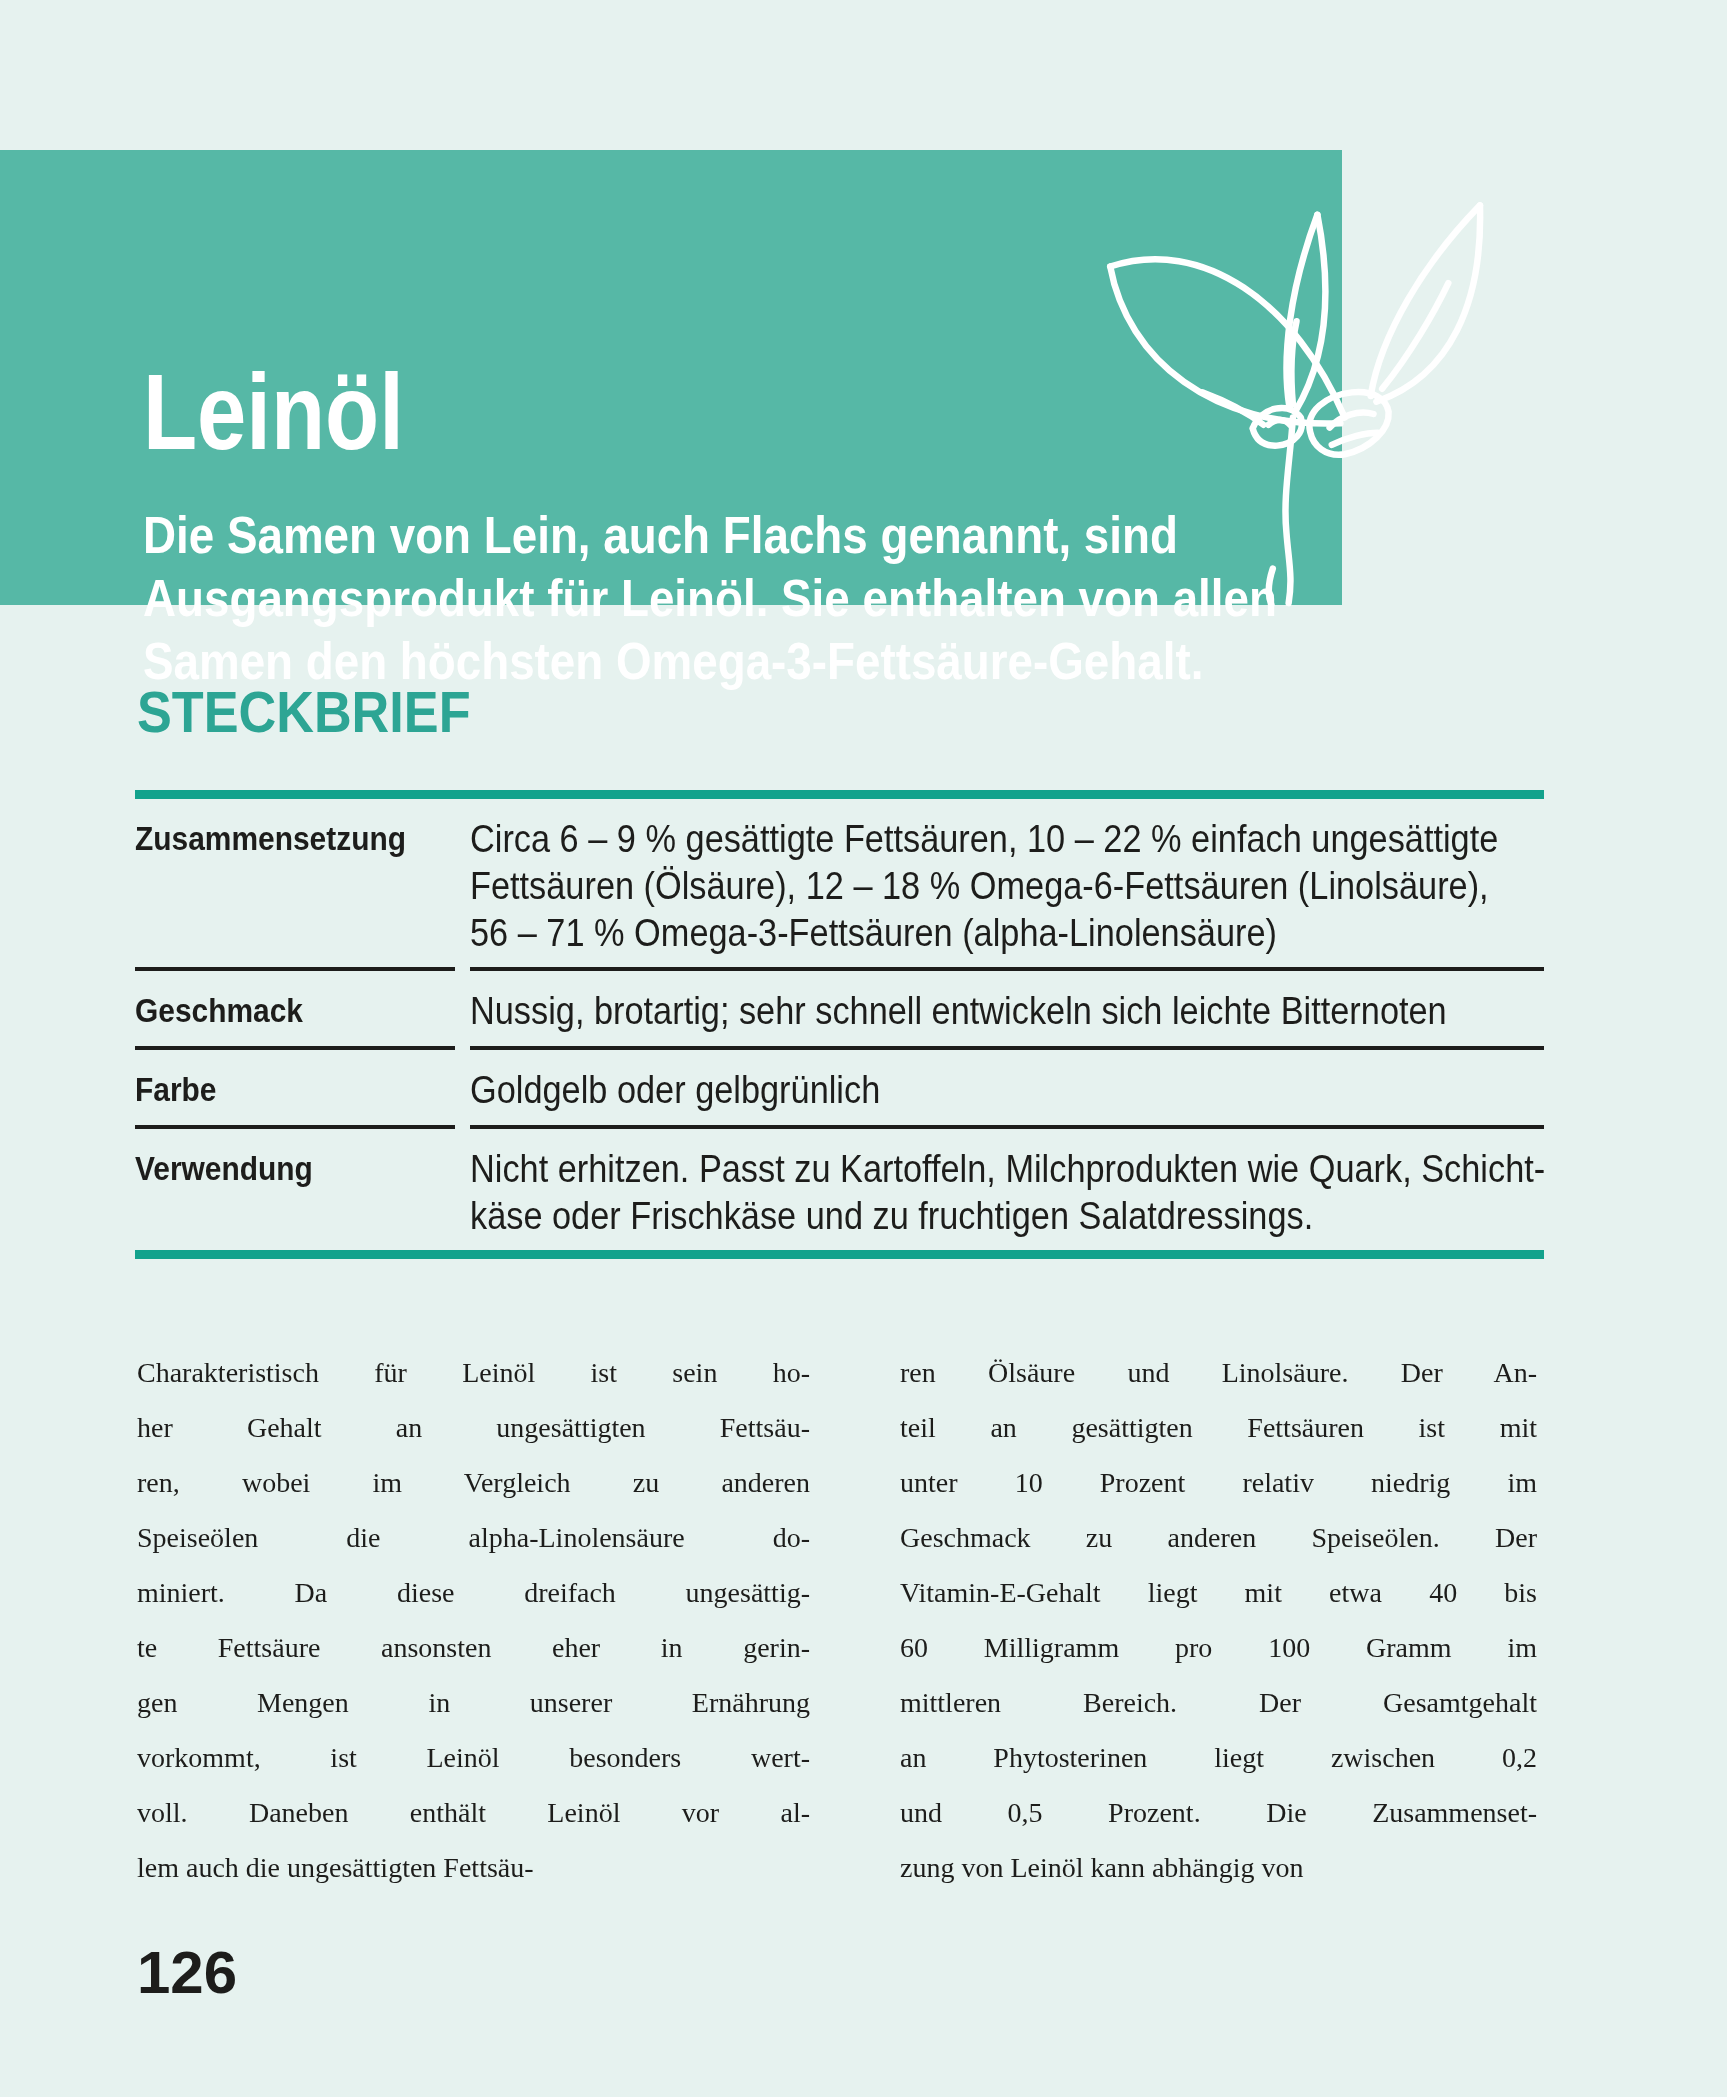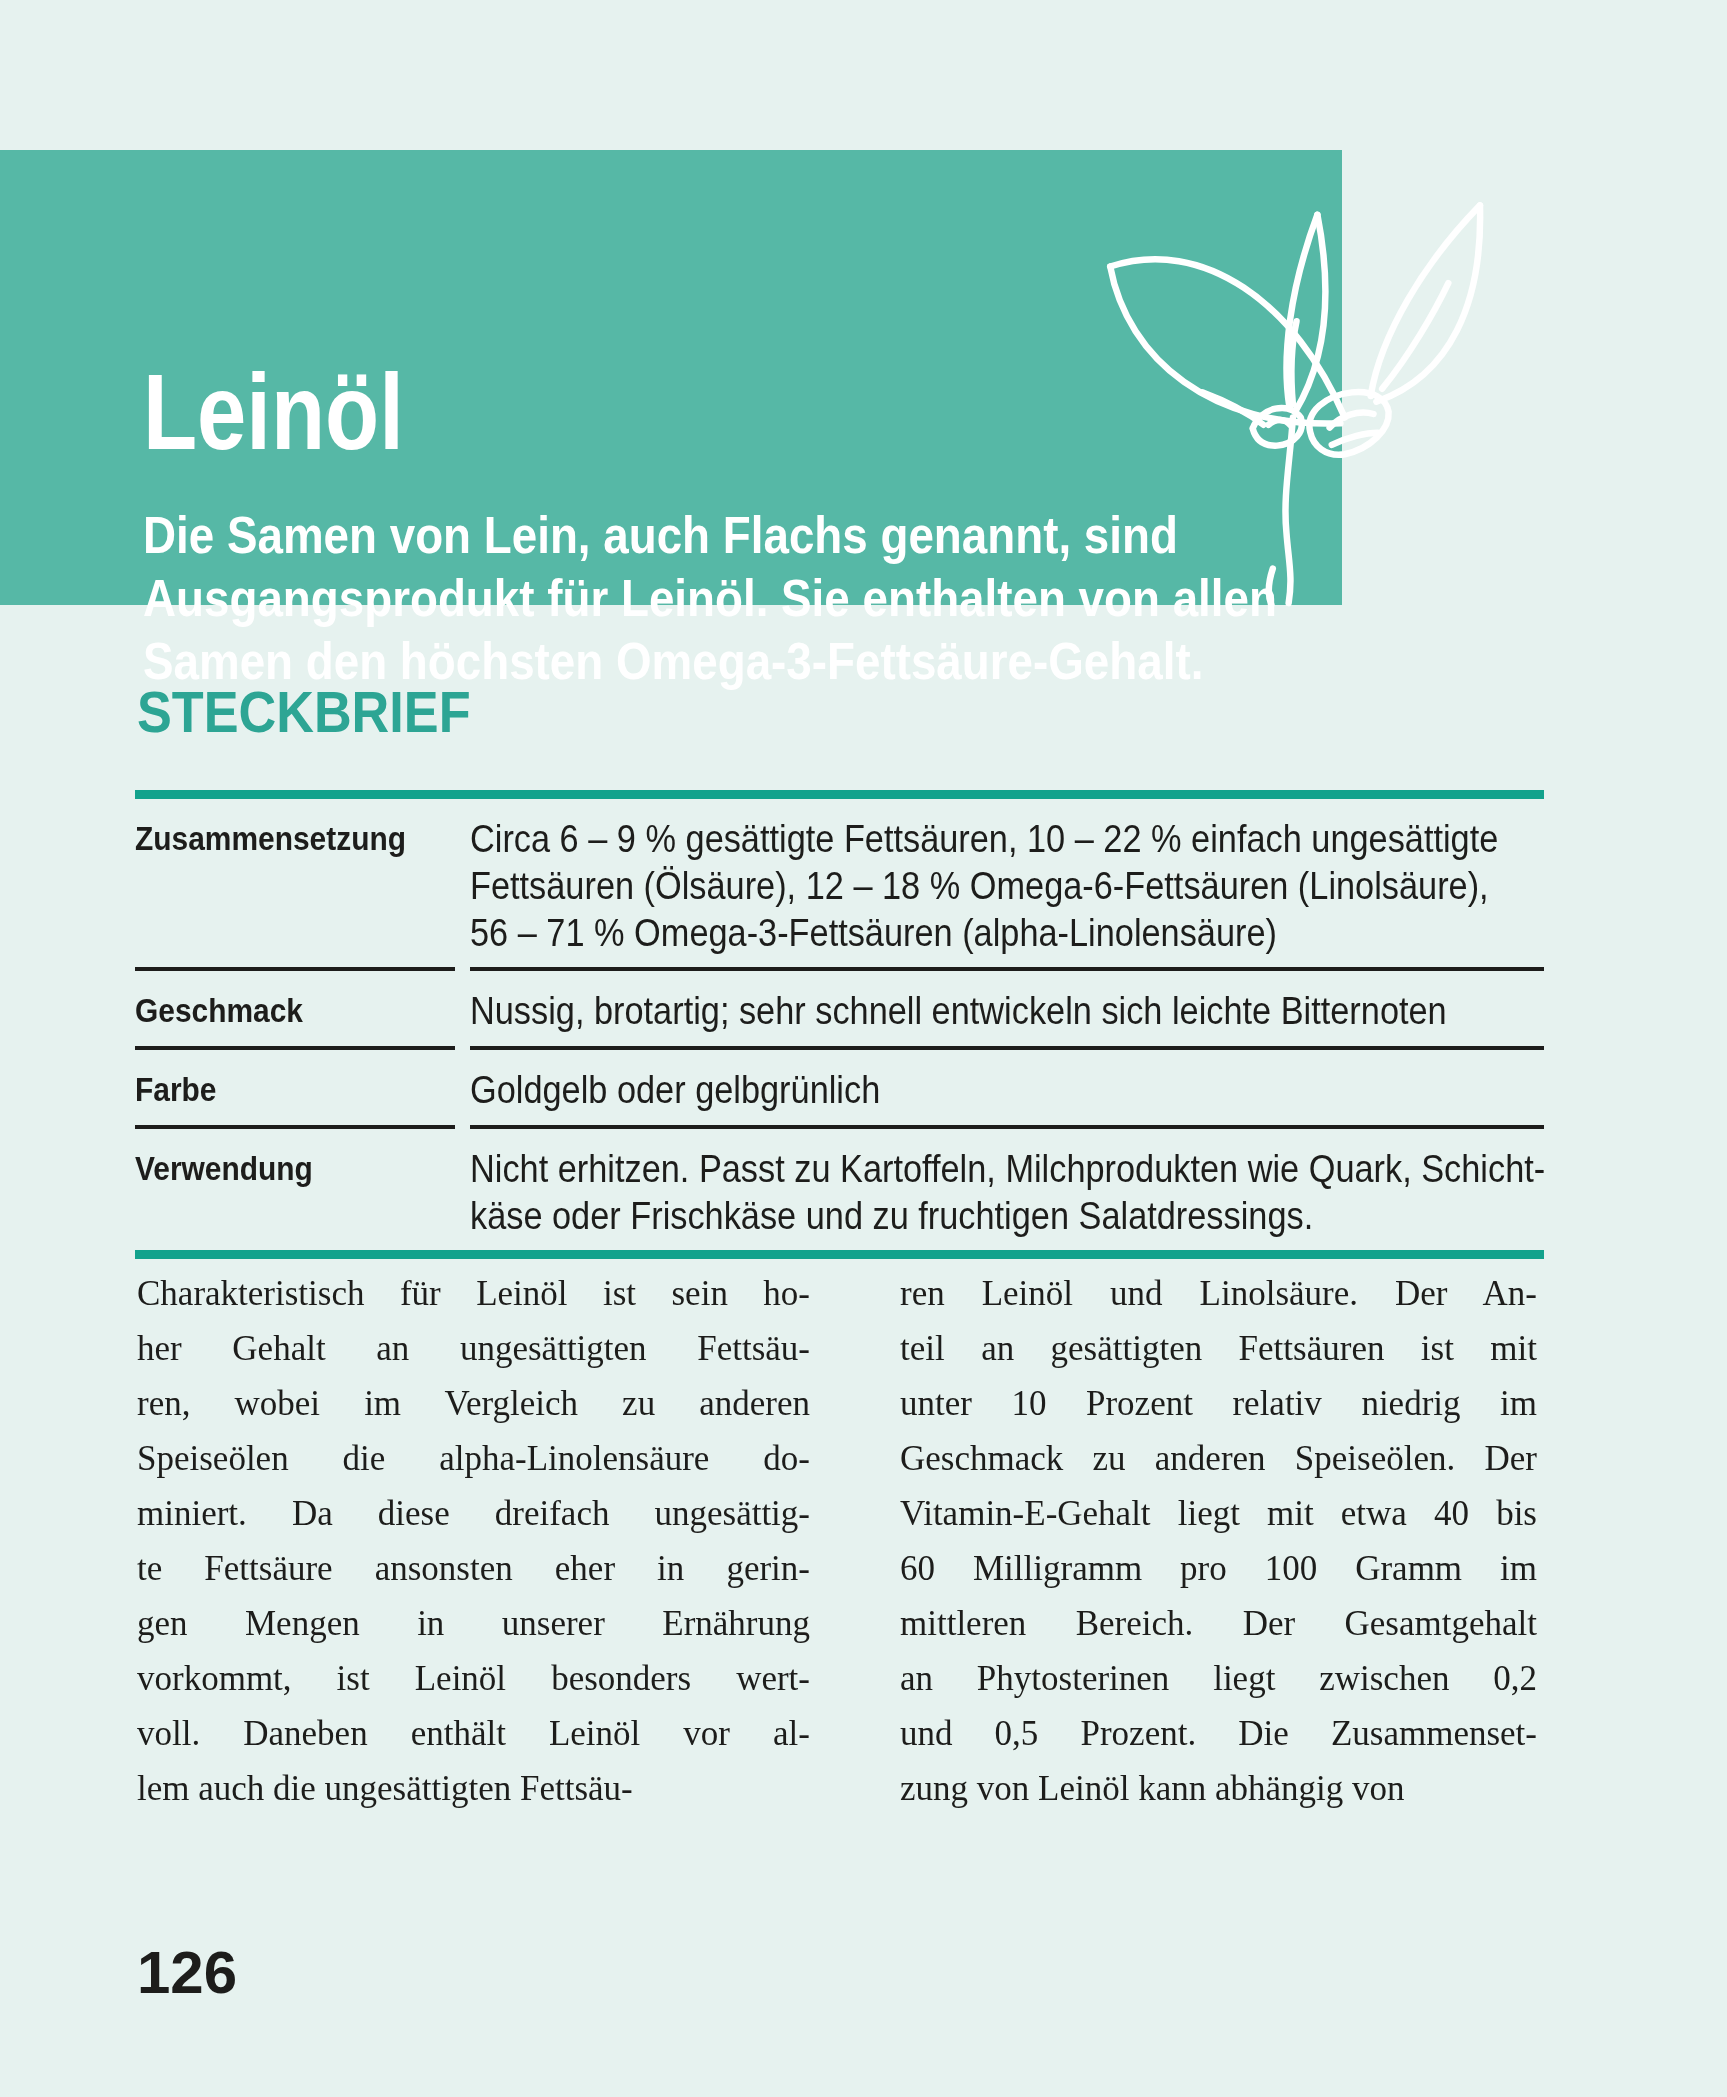--- a/index.html
+++ b/index.html
@@ -37,22 +37,22 @@
   .rule{ height:8.6px; background:var(--rule); }
   .trow{ display:flex; padding:16px 0 11.5px 0; }
   .tlabel{ width:335px; flex:0 0 335px; font-weight:bold; font-size:34px; line-height:47px; }
   .tvalue{ flex:1; font-size:39px; line-height:47px; }
   .cond{ transform:scaleX(.88); transform-origin:left top; white-space:nowrap; }
   .tdivider{ display:flex; height:4.3px; }
   .tdivider .seg1{ width:320px; background:var(--ink); }
   .tdivider .gapseg{ width:15px; }
   .tdivider .seg2{ flex:1; background:var(--ink); }
   .bodycol{
-    position:absolute; top:1266px;
-    font-family:"Liberation Serif", serif; font-size:35px; line-height:55px;
+    position:absolute; top:1345px;
+    font-family:"Liberation Serif", serif; font-size:28px; line-height:55px;
   }
   .bodycol-left{ left:137px; width:673px; }
   .bodycol-right{ left:900px; width:637px; }
   .bodycol .line{ text-align:justify; text-align-last:justify; }
   .bodycol .line.last{ text-align-last:left; }
   .page-number{
     position:absolute; left:137px; top:1949px;
     font-size:60px; line-height:48px; font-weight:bold;
   }
 </style>
@@ -171,21 +171,21 @@
       <div class="line">ren, wobei im Vergleich zu anderen</div>
       <div class="line">Speiseölen die alpha-Linolensäure do-</div>
       <div class="line">miniert. Da diese dreifach ungesättig-</div>
       <div class="line">te Fettsäure ansonsten eher in gerin-</div>
       <div class="line">gen Mengen in unserer Ernährung</div>
       <div class="line">vorkommt, ist Leinöl besonders wert-</div>
       <div class="line">voll. Daneben enthält Leinöl vor al-</div>
       <div class="line last">lem auch die ungesättigten Fettsäu-</div>
     </div>
   <div class="bodycol bodycol-right">
-      <div class="line">ren Leinöl und Linolsäure. Der An-</div>
+      <div class="line">ren Ölsäure und Linolsäure. Der An-</div>
       <div class="line">teil an gesättigten Fettsäuren ist mit</div>
       <div class="line">unter 10 Prozent relativ niedrig im</div>
       <div class="line">Geschmack zu anderen Speiseölen. Der</div>
       <div class="line">Vitamin-E-Gehalt liegt mit etwa 40 bis</div>
       <div class="line">60 Milligramm pro 100 Gramm im</div>
       <div class="line">mittleren Bereich. Der Gesamtgehalt</div>
       <div class="line">an Phytosterinen liegt zwischen 0,2</div>
       <div class="line">und 0,5 Prozent. Die Zusammenset-</div>
       <div class="line last">zung von Leinöl kann abhängig von</div>
     </div>

